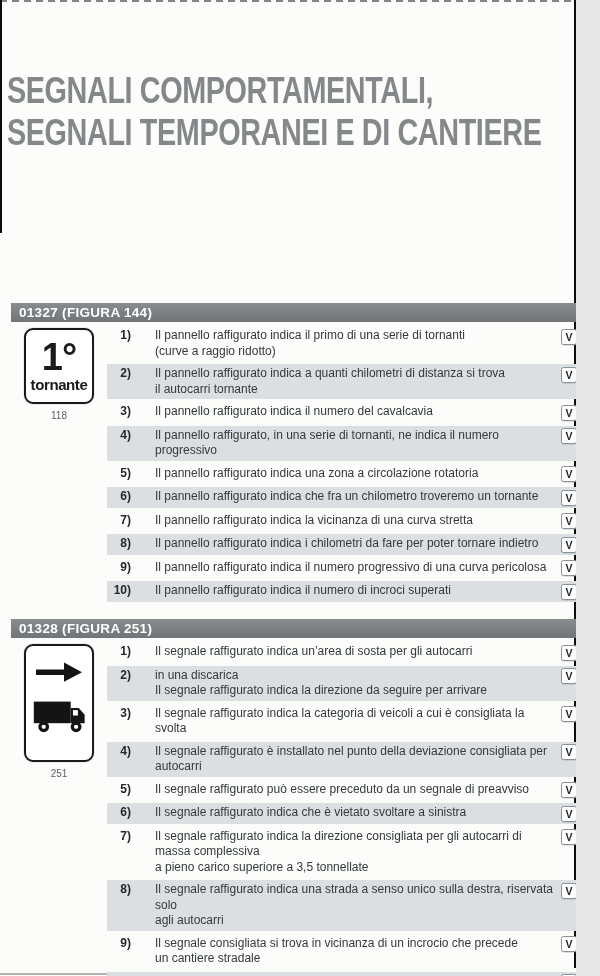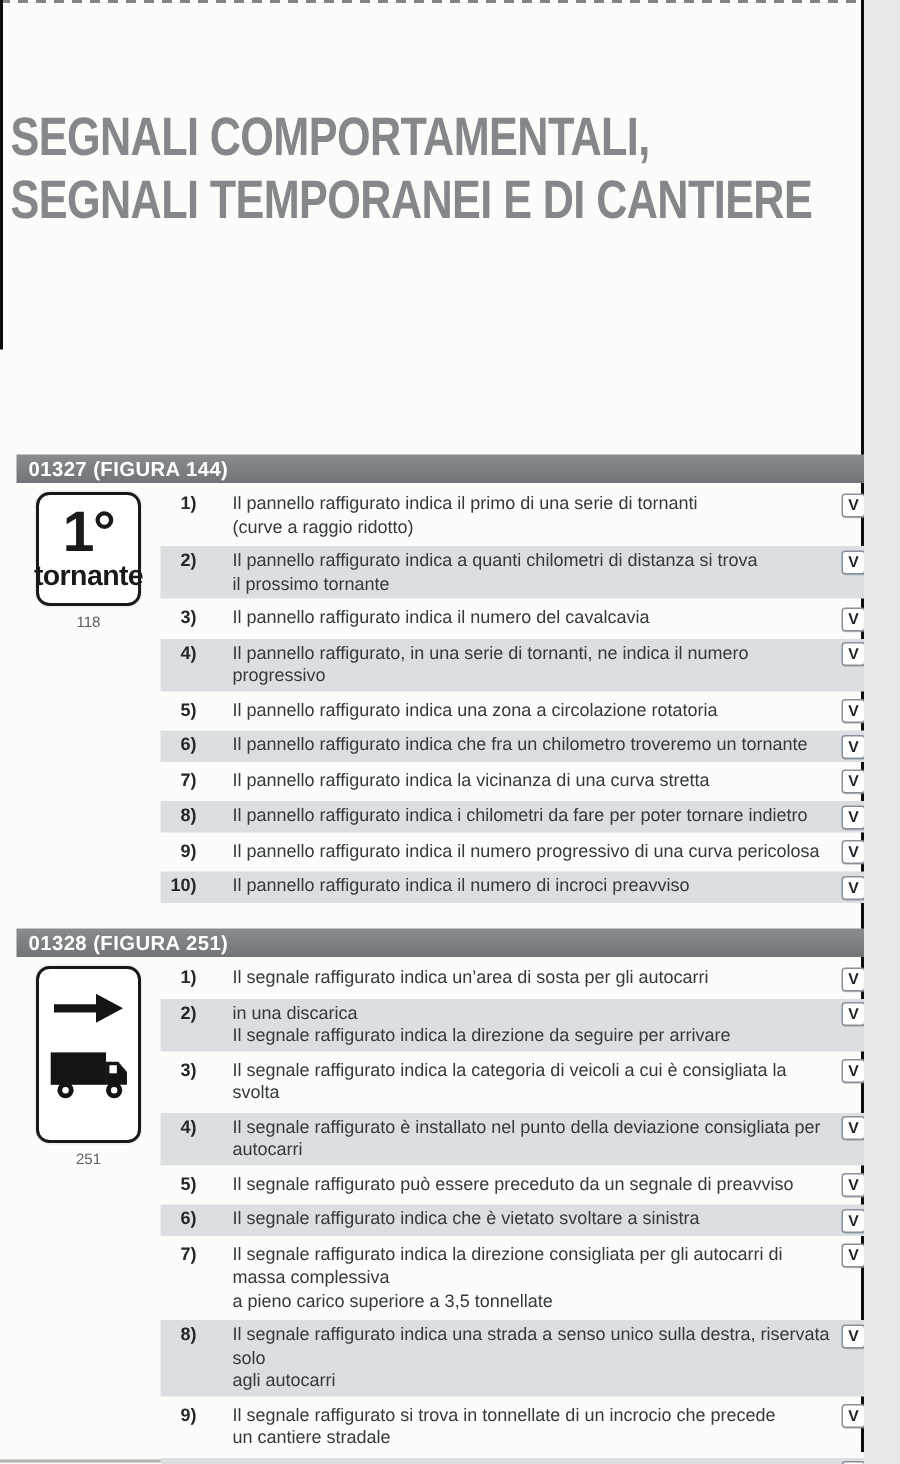--- a/index.html
+++ b/index.html
@@ -35,21 +35,21 @@
   }
   .sec-body{display:flex;margin-top:4px;}
   .sign-col{width:96px;flex:0 0 96px;display:flex;flex-direction:column;align-items:center;}
   .sign-box{
     background:#fff;border:2.5px solid #191919;border-radius:9px;
     width:66px;display:flex;flex-direction:column;align-items:center;justify-content:center;
     box-shadow:0 0 0 1px rgba(0,0,0,0.06);
   }
   .sign-box.tornante{height:72px;margin-top:2px;}
   .sign-big{font-size:38px;font-weight:bold;line-height:36px;color:#1a1a1a;letter-spacing:-1px;}
-  .sign-word{font-size:19px;font-weight:bold;color:#1a1a1a;letter-spacing:-0.4px;margin-top:1px;}
+  .sign-word{font-size:15px;font-weight:bold;color:#1a1a1a;letter-spacing:-0.4px;margin-top:1px;}
   .sign-box.truckpanel{height:114px;margin-top:2px;justify-content:flex-start;}
   .sign-caption{margin-top:6px;font-size:10px;color:#5a5e60;}
   .arrow-icon{margin-top:16px;}
   .truck-icon{margin-top:15px;}
 
   
   .q-list{flex:1;padding-right:1px;}
   .q-row{
     display:flex;align-items:flex-start;
     padding:2px 6px 2px 0;margin-bottom:3px;
@@ -106,21 +106,21 @@
           <div class="vf">
               <span class="vf-box">V</span>
               <span class="vf-box">F</span>
             </div>
         </div>
 
         <div class="q-row shaded">
           <div class="q-num">2)</div>
           <div class="q-text">
             <span class="q-line">Il pannello raffigurato indica a quanti chilometri di distanza si trova</span>
-            <span class="q-line">il prossimo tornante</span>
+            <span class="q-line">il autocarri tornante</span>
           </div>
           <div class="vf">
               <span class="vf-box">V</span>
               <span class="vf-box">F</span>
             </div>
         </div>
 
         <div class="q-row">
           <div class="q-num">3)</div>
           <div class="q-text">
@@ -194,21 +194,21 @@
           </div>
           <div class="vf">
               <span class="vf-box">V</span>
               <span class="vf-box">F</span>
             </div>
         </div>
 
         <div class="q-row shaded">
           <div class="q-num">10)</div>
           <div class="q-text">
-            <span class="q-line">Il pannello raffigurato indica il numero di incroci preavviso</span>
+            <span class="q-line">Il pannello raffigurato indica il numero di incroci superati</span>
           </div>
           <div class="vf">
               <span class="vf-box">V</span>
               <span class="vf-box">F</span>
             </div>
         </div>
 
       </div>
     </div>
   </div>
@@ -323,21 +323,21 @@
           </div>
           <div class="vf">
               <span class="vf-box">V</span>
               <span class="vf-box">F</span>
             </div>
         </div>
 
         <div class="q-row">
           <div class="q-num">9)</div>
           <div class="q-text">
-            <span class="q-line">Il segnale raffigurato si trova in tonnellate di un incrocio che precede</span>
+            <span class="q-line">Il segnale consigliata si trova in vicinanza di un incrocio che precede</span>
             <span class="q-line">un cantiere stradale</span>
           </div>
           <div class="vf">
               <span class="vf-box">V</span>
               <span class="vf-box">F</span>
             </div>
         </div>
 
         <div class="q-row shaded">
           <div class="q-num">10)</div>

